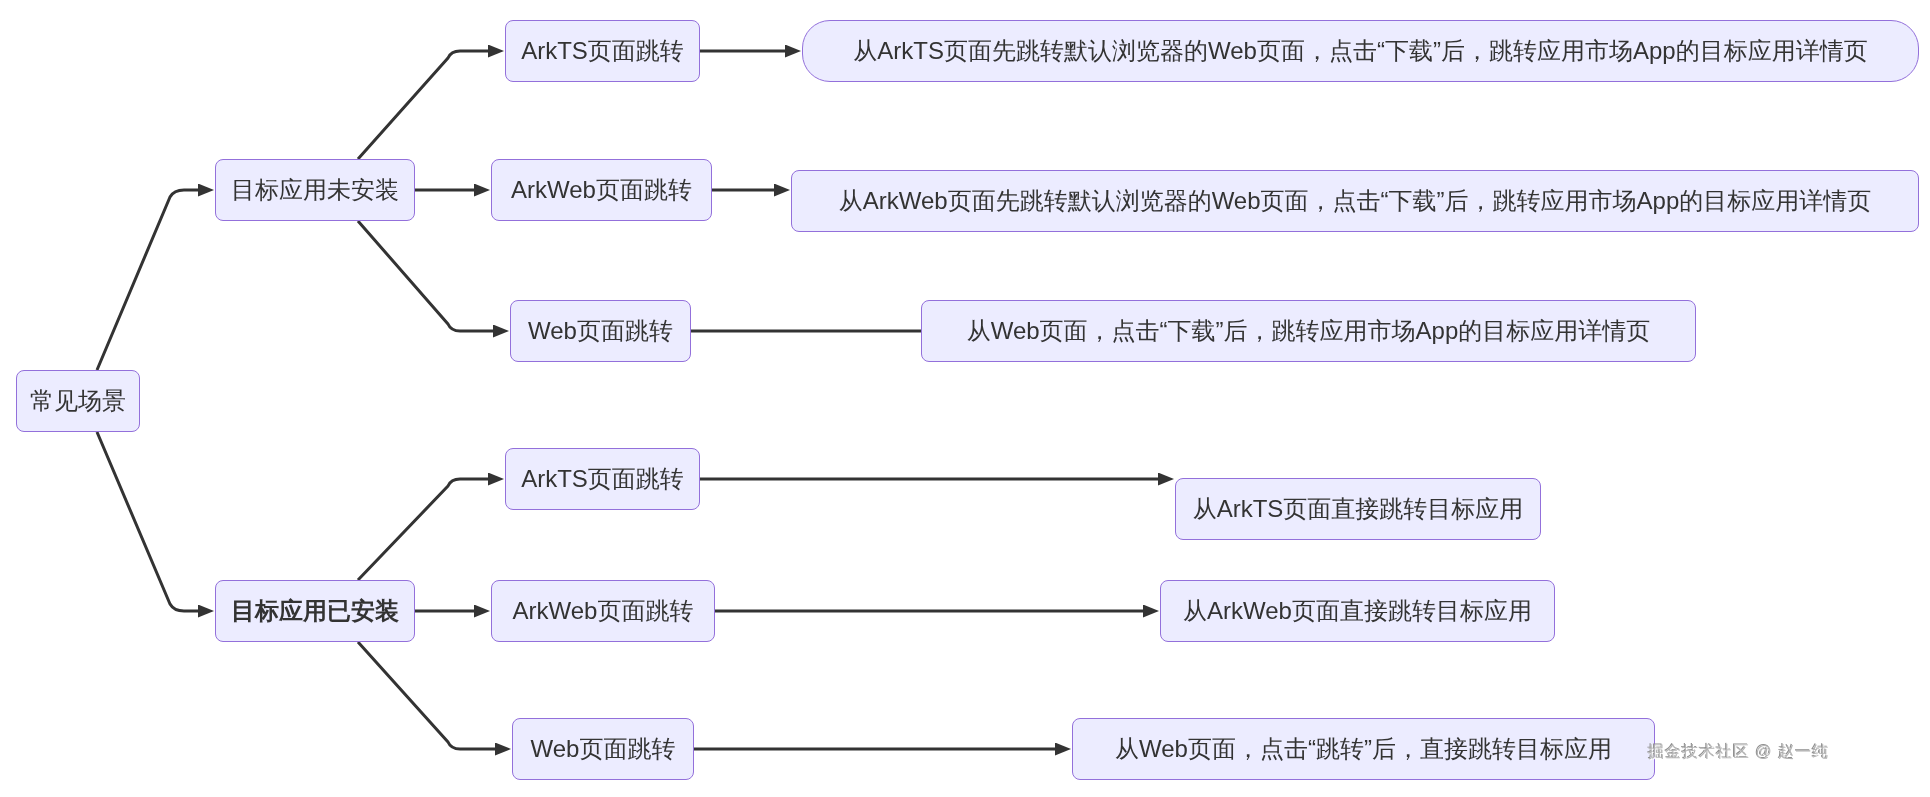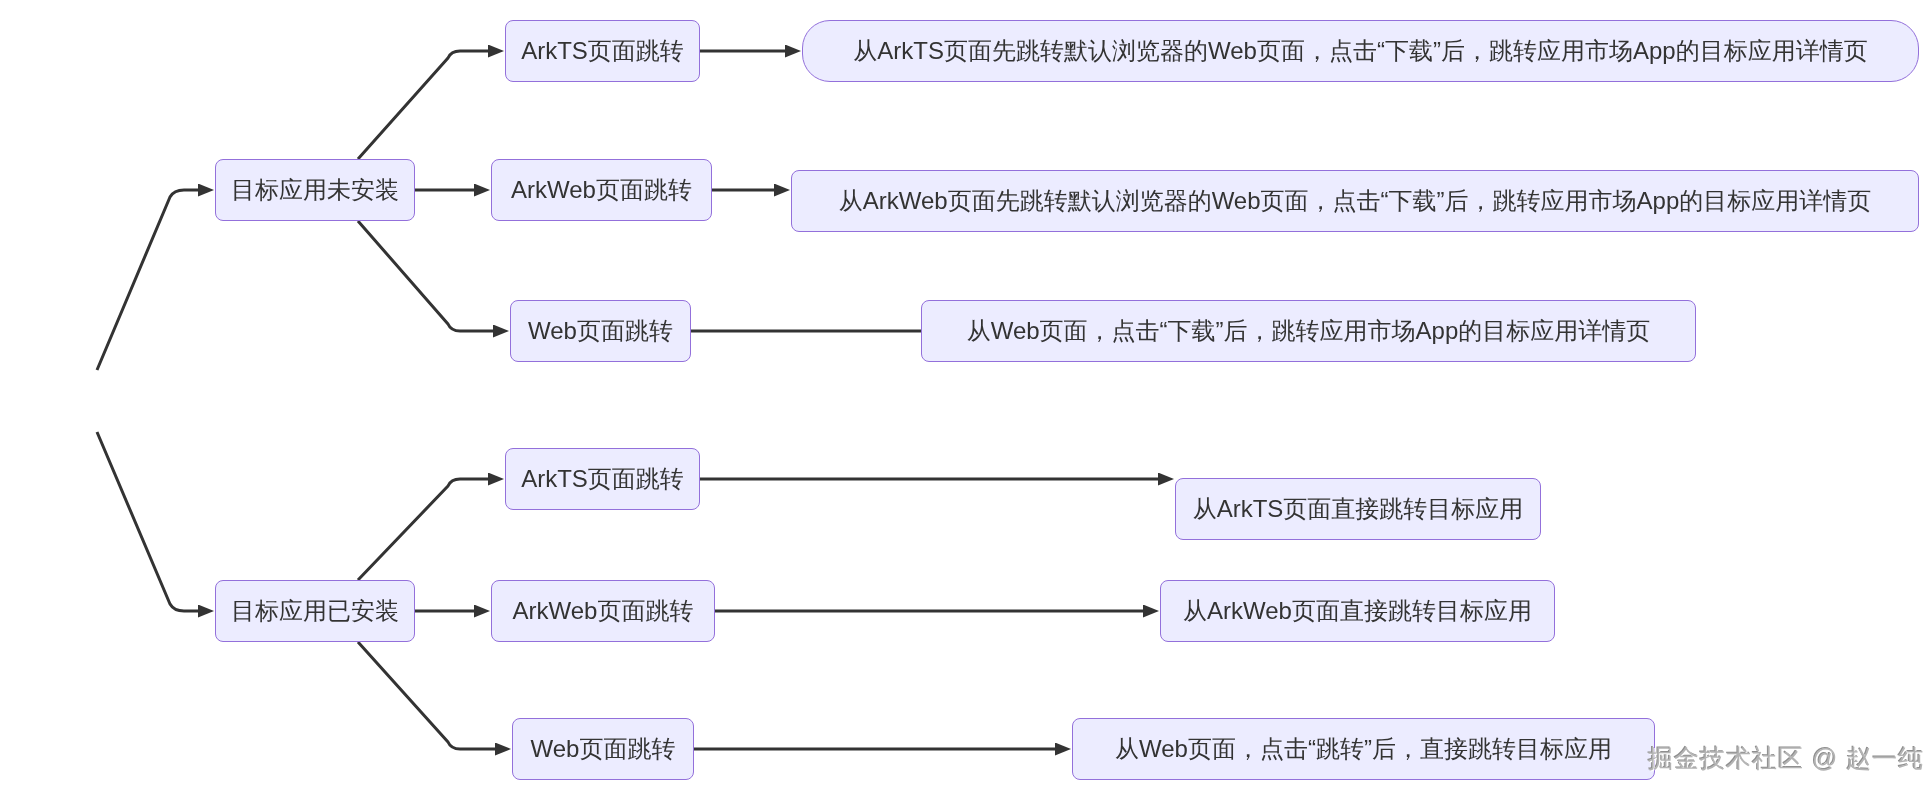--- a/index.html
+++ b/index.html
@@ -34,37 +34,37 @@
     display: flex;
     align-items: center;
     justify-content: center;
     white-space: nowrap;
     text-align: center;
     padding: 0 12px;
   }
   
   #n-root        { left: 16px;   top: 370px; width: 124px;  height: 62px; }
   #n-ni          { left: 215px;  top: 159px; width: 200px;  height: 62px; }
-  #n-i           { left: 215px;  top: 580px; width: 200px;  height: 62px; }
+  #n-i           { left: 215px;  top: 580px; width: 200px;  height: 62px; font-weight: bold; }
   #n-ni-arkts    { left: 505px;  top: 20px;  width: 195px;  height: 62px; }
   #n-ni-arkweb   { left: 491px;  top: 159px; width: 221px;  height: 62px; }
   #n-ni-web      { left: 510px;  top: 300px; width: 181px;  height: 62px; }
   #n-i-arkts     { left: 505px;  top: 448px; width: 195px;  height: 62px; }
   #n-i-arkweb    { left: 491px;  top: 580px; width: 224px;  height: 62px; }
   #n-i-web       { left: 512px;  top: 718px; width: 182px;  height: 62px; }
   #n-ni-arkts-r  { left: 802px;  top: 20px;  width: 1117px; height: 62px; border-radius: 28px; }
   #n-ni-arkweb-r { left: 791px;  top: 170px; width: 1128px; height: 62px; }
   #n-ni-web-r    { left: 921px;  top: 300px; width: 775px;  height: 62px; }
   #n-i-arkts-r   { left: 1175px; top: 448px; width: 366px;  height: 62px; margin-top: 30px; }
   #n-i-arkweb-r  { left: 1160px; top: 580px; width: 395px;  height: 62px; }
   #n-i-web-r     { left: 1072px; top: 718px; width: 583px;  height: 62px; }
   .watermark {
     position: absolute;
     left: 1648px; top: 742px;
-    font-size: 25px;
+    font-size: 16px;
     color: #b3b3b3;
     letter-spacing: 1px;
     white-space: nowrap;
     text-shadow: 1px 1px 0 #ffffff, -1px -1px 0 #8f8f8f;
   }
 </style>
 </head>
 <body>
 
 <div id="canvas">
@@ -84,20 +84,21 @@
     <path class="edge" d="M415,611 L476,611" marker-end="url(#arrow)"></path>
     <path class="edge" d="M358,642 L448,742 Q451,749 460,749 L497,749" marker-end="url(#arrow)"></path>
     <path class="edge" d="M700,51 L787,51" marker-end="url(#arrow)"></path>
     <path class="edge" d="M712,190 L776,190" marker-end="url(#arrow)"></path>
     <path class="edge" d="M691,331 L960,331" marker-end="url(#arrow)"></path>
     <path class="edge" d="M700,479 L1160,479" marker-end="url(#arrow)"></path>
     <path class="edge" d="M715,611 L1145,611" marker-end="url(#arrow)"></path>
     <path class="edge" d="M694,749 L1057,749" marker-end="url(#arrow)"></path>
   </svg>
 
+  <div class="node" id="n-root">常见场景</div>
 
   <div class="node" id="n-ni">目标应用未安装</div>
   <div class="node" id="n-i">目标应用已安装</div>
 
   <div class="node" id="n-ni-arkts">ArkTS页面跳转</div>
   <div class="node" id="n-ni-arkweb">ArkWeb页面跳转</div>
   <div class="node" id="n-ni-web">Web页面跳转</div>
 
   <div class="node" id="n-i-arkts">ArkTS页面跳转</div>
   <div class="node" id="n-i-arkweb">ArkWeb页面跳转</div>

